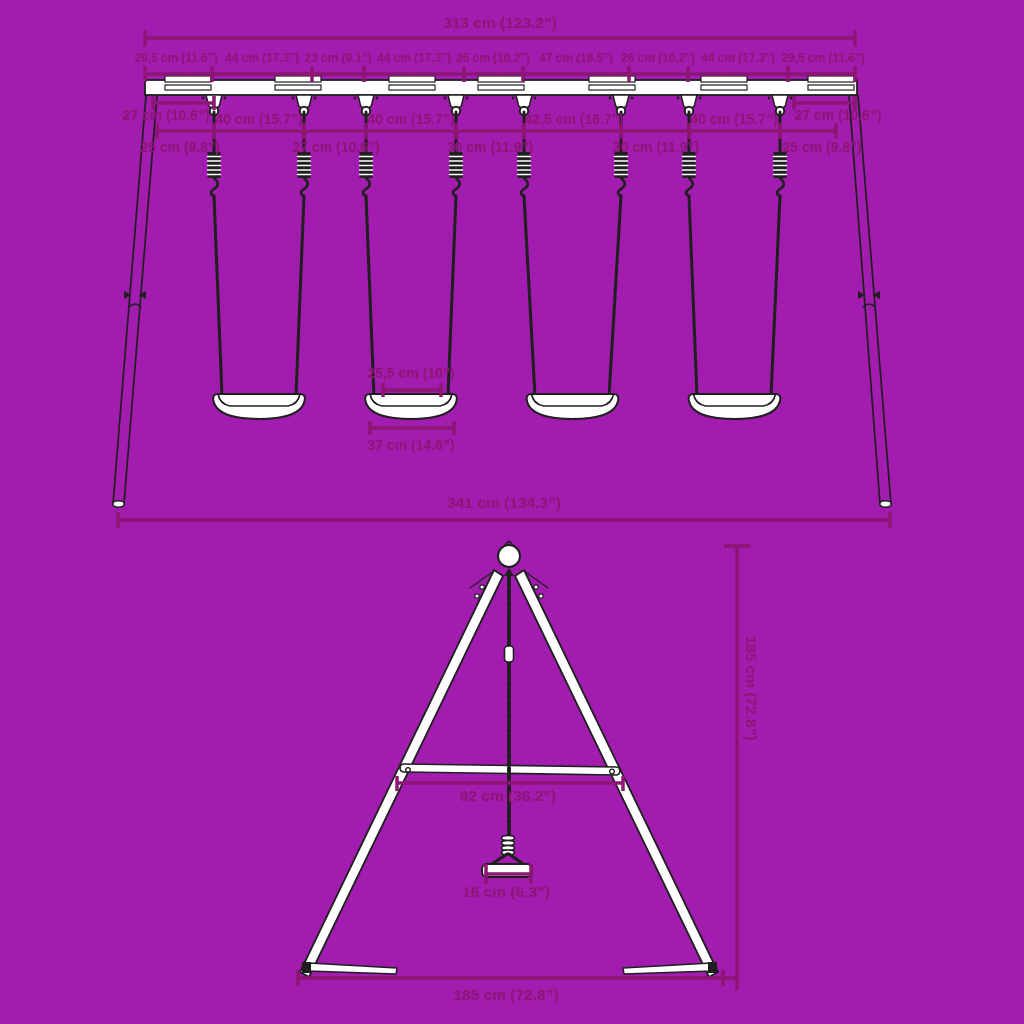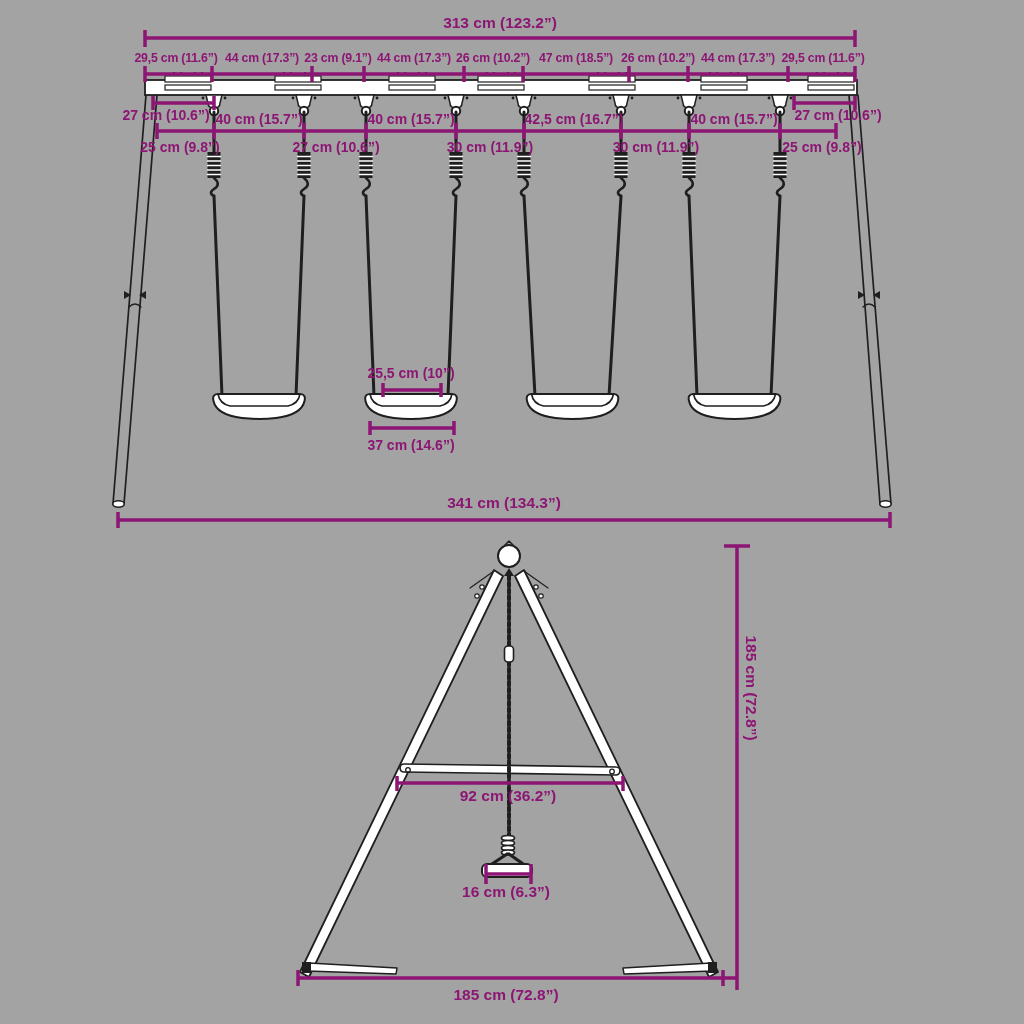--- a/index.html
+++ b/index.html
@@ -1,16 +1,16 @@
 <!DOCTYPE html>
 <html><head>
 <meta charset="utf-8">
 <style>
   html,body{margin:0;padding:0;background:#ffffff;}
-  .stage{width:1024px;height:1024px;background:#a3a3a3;position:relative;overflow:hidden;}
+  .stage{width:1024px;height:1024px;background:#a21caf;position:relative;overflow:hidden;}
   svg{display:block;}
   .dim-label{
     font-family:"Liberation Sans","DejaVu Sans",sans-serif;
     font-weight:700;
     text-anchor:middle;
   }
   .s15{font-size:15.5px;}
   .s14{font-size:14px;}
   .s12{font-size:12.3px;letter-spacing:-0.2px;}
 </style>

